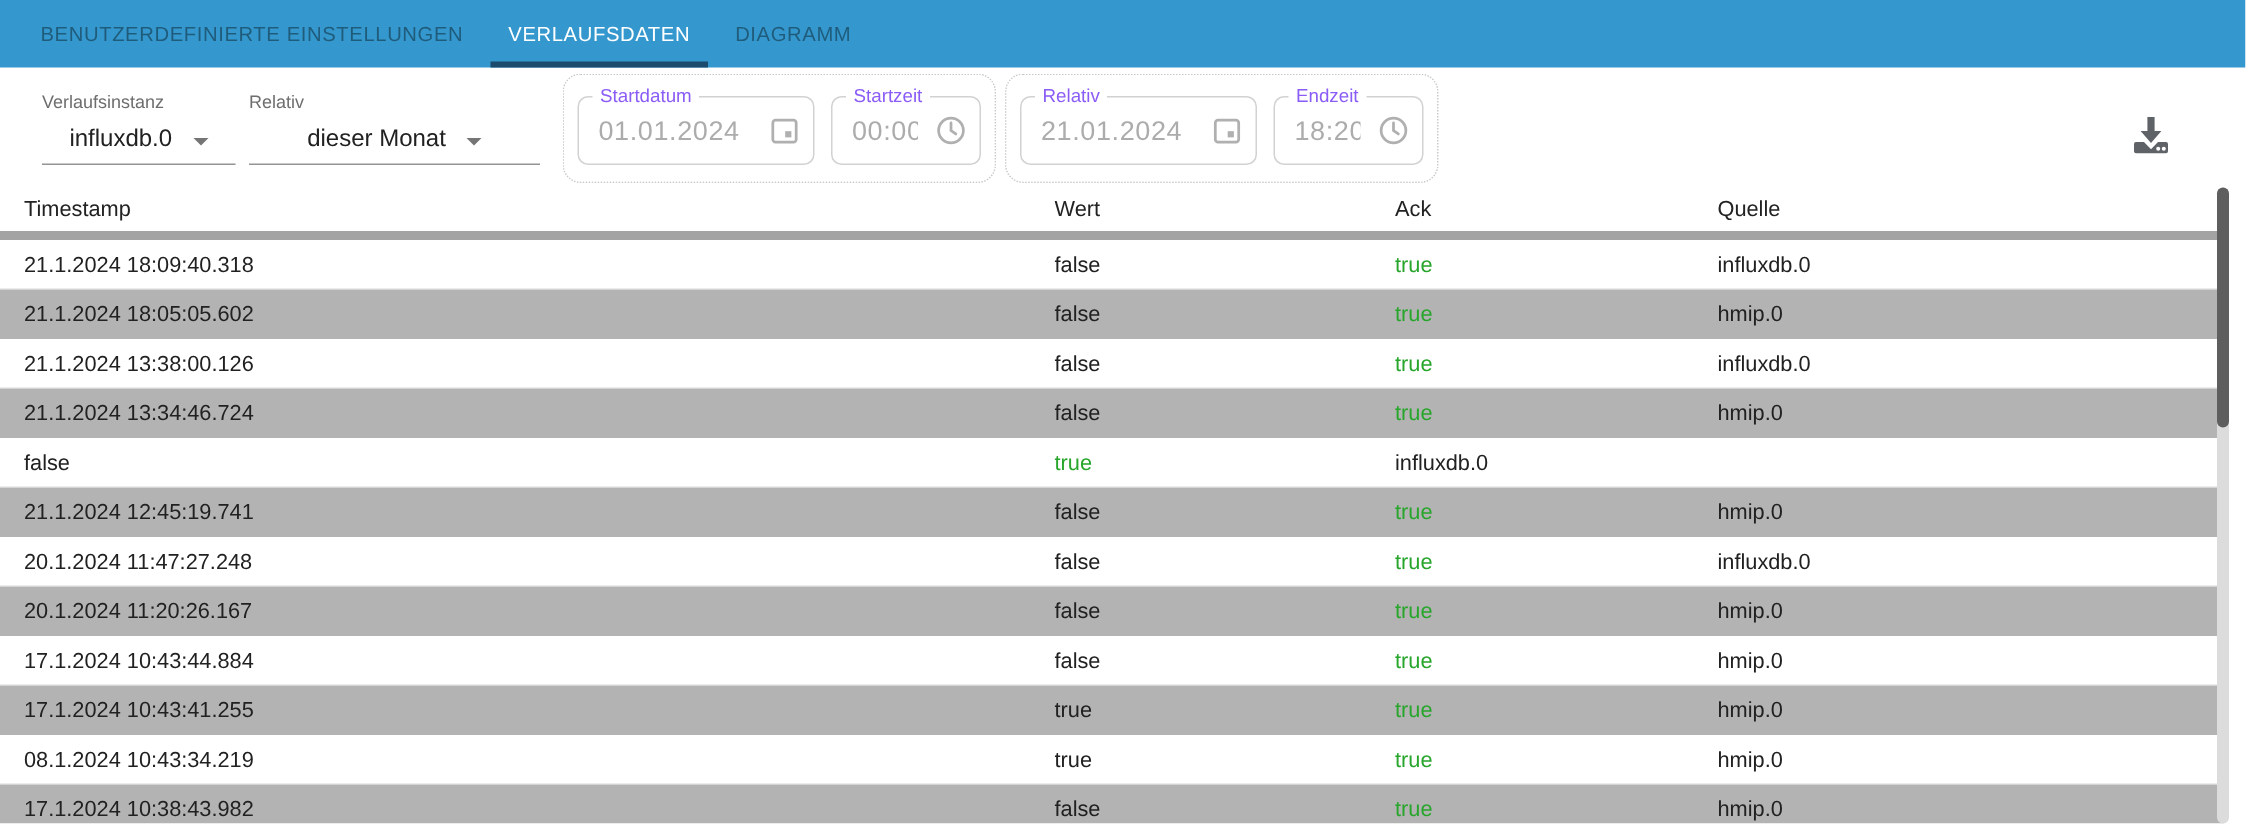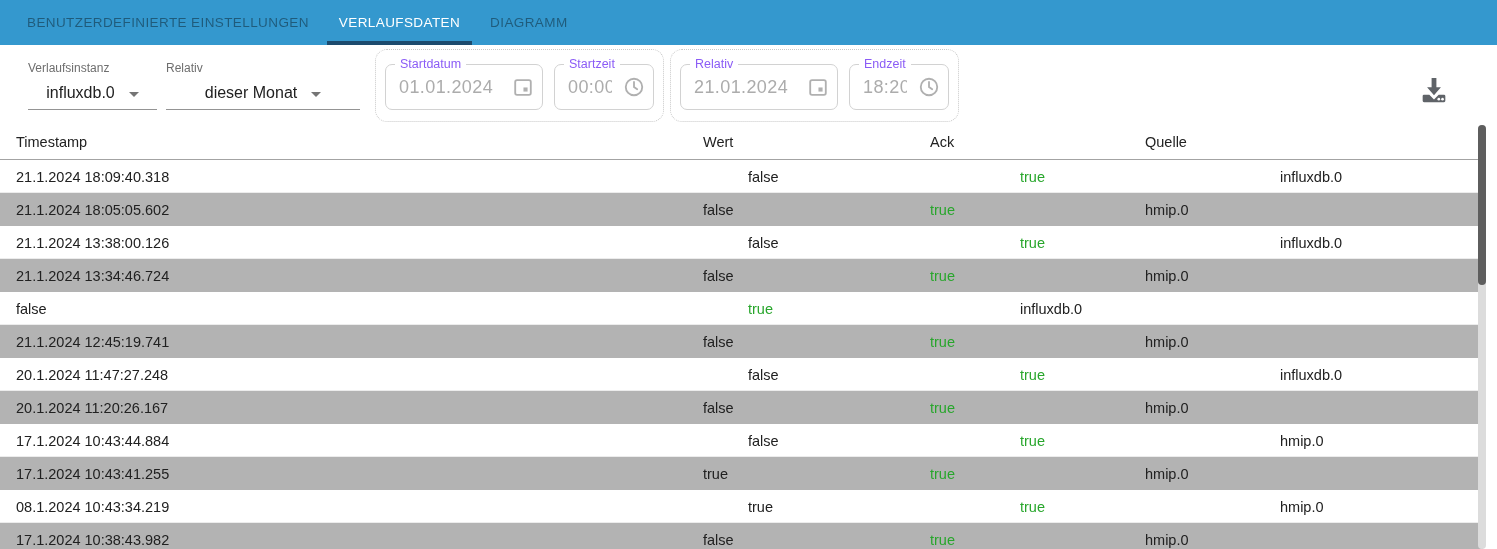--- a/index.html
+++ b/index.html
@@ -132,24 +132,24 @@
   .thead, .trow {
     display: grid;
     grid-template-columns: 687px 227px 215px 1fr;
     align-items: center;
     padding-left: 16px;
   }
   .thead {
     height: 35px;
     font-size: 14.5px;
     color: #222;
-    border-bottom: 1px solid #a3a3a3;
+    border-bottom: 6px solid #a3a3a3;
   }
   .trow { height: 33px; font-size: 14.5px; }
-  .row-white { background: #fff; box-shadow: inset 0 -1px 0 #ececec; gap: 45px; }
+  .row-white { background: #fff; box-shadow: inset 0 -1px 0 #ececec; }
   .row-gray  { background: var(--stripe, #b3b3b3); }
   .cell { white-space: nowrap; overflow: hidden; }
   .cell-ack { color: var(--green, #28a62c); }
 
   
   .scrollbar {
     position: absolute;
     top: 125px; bottom: 0; right: 11px;
     width: 8px;
     background: #dcdcdc;

